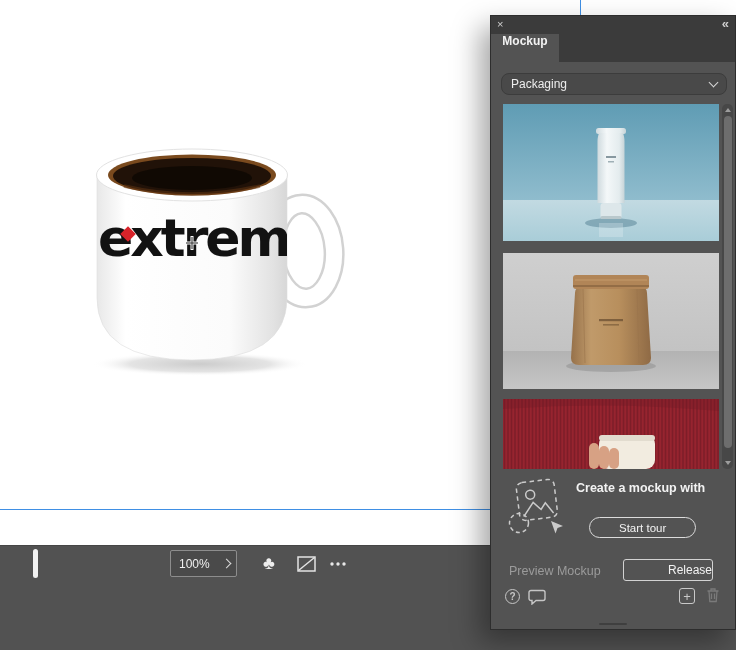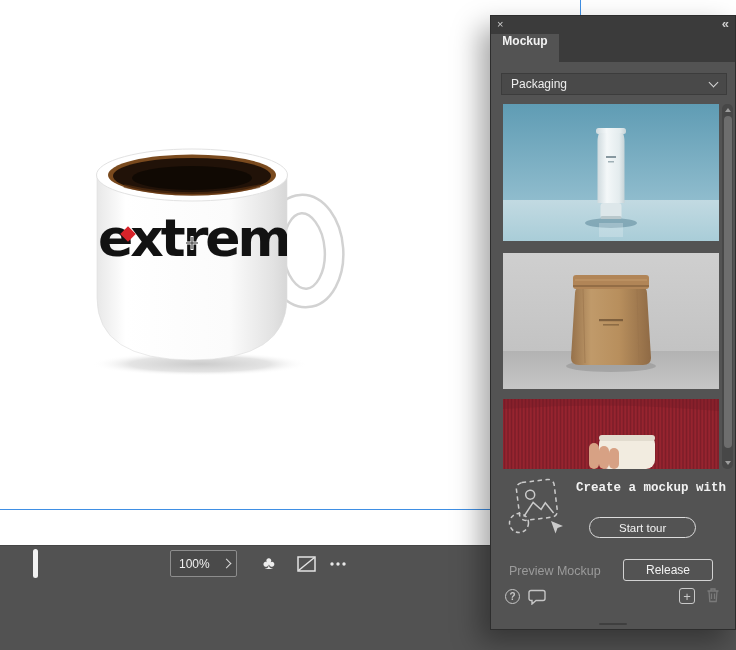--- a/index.html
+++ b/index.html
@@ -46,49 +46,49 @@
   .panel-header { position:absolute; left:0; top:0; width:100%; height:18px; background:#3b3b3b; }
   .close-icon { position:absolute; left:6px; top:2px; font-size:11px; line-height:13px; color:#cfcfcf; }
   .collapse-icon { position:absolute; right:7px; top:0; font-size:13px; font-weight:bold; letter-spacing:-1px; color:#cfcfcf; }
   .tab-row { position:absolute; left:0; top:18px; width:100%; height:28px; background:#3b3b3b; }
   .tab-active {
     position:absolute; left:0; top:0; width:68px; height:28px; background:#535353;
     color:#f2f2f2; font-size:12px; font-weight:bold; display:flex; align-items:flex-start; justify-content:center;
   }
   .cat-dropdown {
     position:absolute; left:10px; top:57px; width:226px; height:22px;
-    background:#494949; border:1px solid #3c3c3c; border-radius:0;
+    background:#494949; border:1px solid #3c3c3c; border-radius:8px;
     display:flex; align-items:center; padding:0 9px; color:#ededed; font-size:12px;
   }
   .cat-dropdown .spacer { flex:1; }
   .cat-chev { width:7px; height:7px; border-right:1.4px solid #d6d6d6; border-bottom:1.4px solid #d6d6d6; transform:rotate(45deg); margin-top:-3px; }
 
   .thumb { position:absolute; left:12px; width:216px; overflow:hidden; cursor:pointer; }
   .thumb svg { display:block; }
   .thumb1 { top:88px; height:137px; }
   .thumb2 { top:237px; height:136px; }
   .thumb3 { top:383px; height:70px; }
 
   .scrollbar { position:absolute; left:231px; top:88px; width:11px; height:365px; background:#474747; border-radius:5px; }
   .sb-thumb { position:absolute; left:1.5px; top:12px; width:8px; height:332px; background:#6d6d6d; border-radius:4px; }
   .sb-up { position:absolute; left:2.5px; top:4px; width:0; height:0; border-left:3px solid transparent; border-right:3px solid transparent; border-bottom:4px solid #9d9d9d; }
   .sb-down { position:absolute; left:2.5px; bottom:4px; width:0; height:0; border-left:3px solid transparent; border-right:3px solid transparent; border-top:4px solid #9d9d9d; }
 
   .cta-icon { position:absolute; left:14px; top:457px; }
-  .cta-text { position:absolute; left:85px; top:464px; font-size:12.5px; font-weight:bold; color:#f2f2f2; line-height:17px;font-family:Liberation Mono, monospace; }
+  .cta-text { position:absolute; left:85px; top:464px; font-size:12.5px; font-weight:bold; color:#f2f2f2; line-height:17px; }
   .start-tour {
     position:absolute; left:98px; top:501px; height:21px; padding:0 29px;
     border:1px solid #dcdcdc; border-radius:11px; background:transparent;
     color:#f2f2f2; font-size:11.5px; display:flex; align-items:center; cursor:pointer;
   }
   .preview-label { position:absolute; left:18px; top:548px; font-size:12.5px; color:#9b9b9b; }
   .release-btn {
     position:absolute; left:132px; top:543px; width:90px; height:22px;
     border:1px solid #d2d2d2; border-radius:3px; background:transparent;
-    color:#f2f2f2; font-size:12px; display:flex; align-items:center; justify-content:center; cursor:pointer;
+    color:#f2f2f2; font-size:12px; display:flex; align-items:center; justify-content:flex-end; cursor:pointer;
   }
   .help-icon {
     position:absolute; left:14px; top:573px; width:15px; height:15px; border-radius:50%;
     border:1.2px solid #c6c6c6; color:#c6c6c6; font-size:10px; font-weight:bold;
     display:flex; align-items:center; justify-content:center;
   }
   .comment-icon { position:absolute; left:37px; top:573px; }
   .plus-icon {
     position:absolute; left:188px; top:572px; width:16px; height:16px;
     border:1.3px solid #c9c9c9; border-radius:3px; color:#c9c9c9; font-size:13px; line-height:13px;

